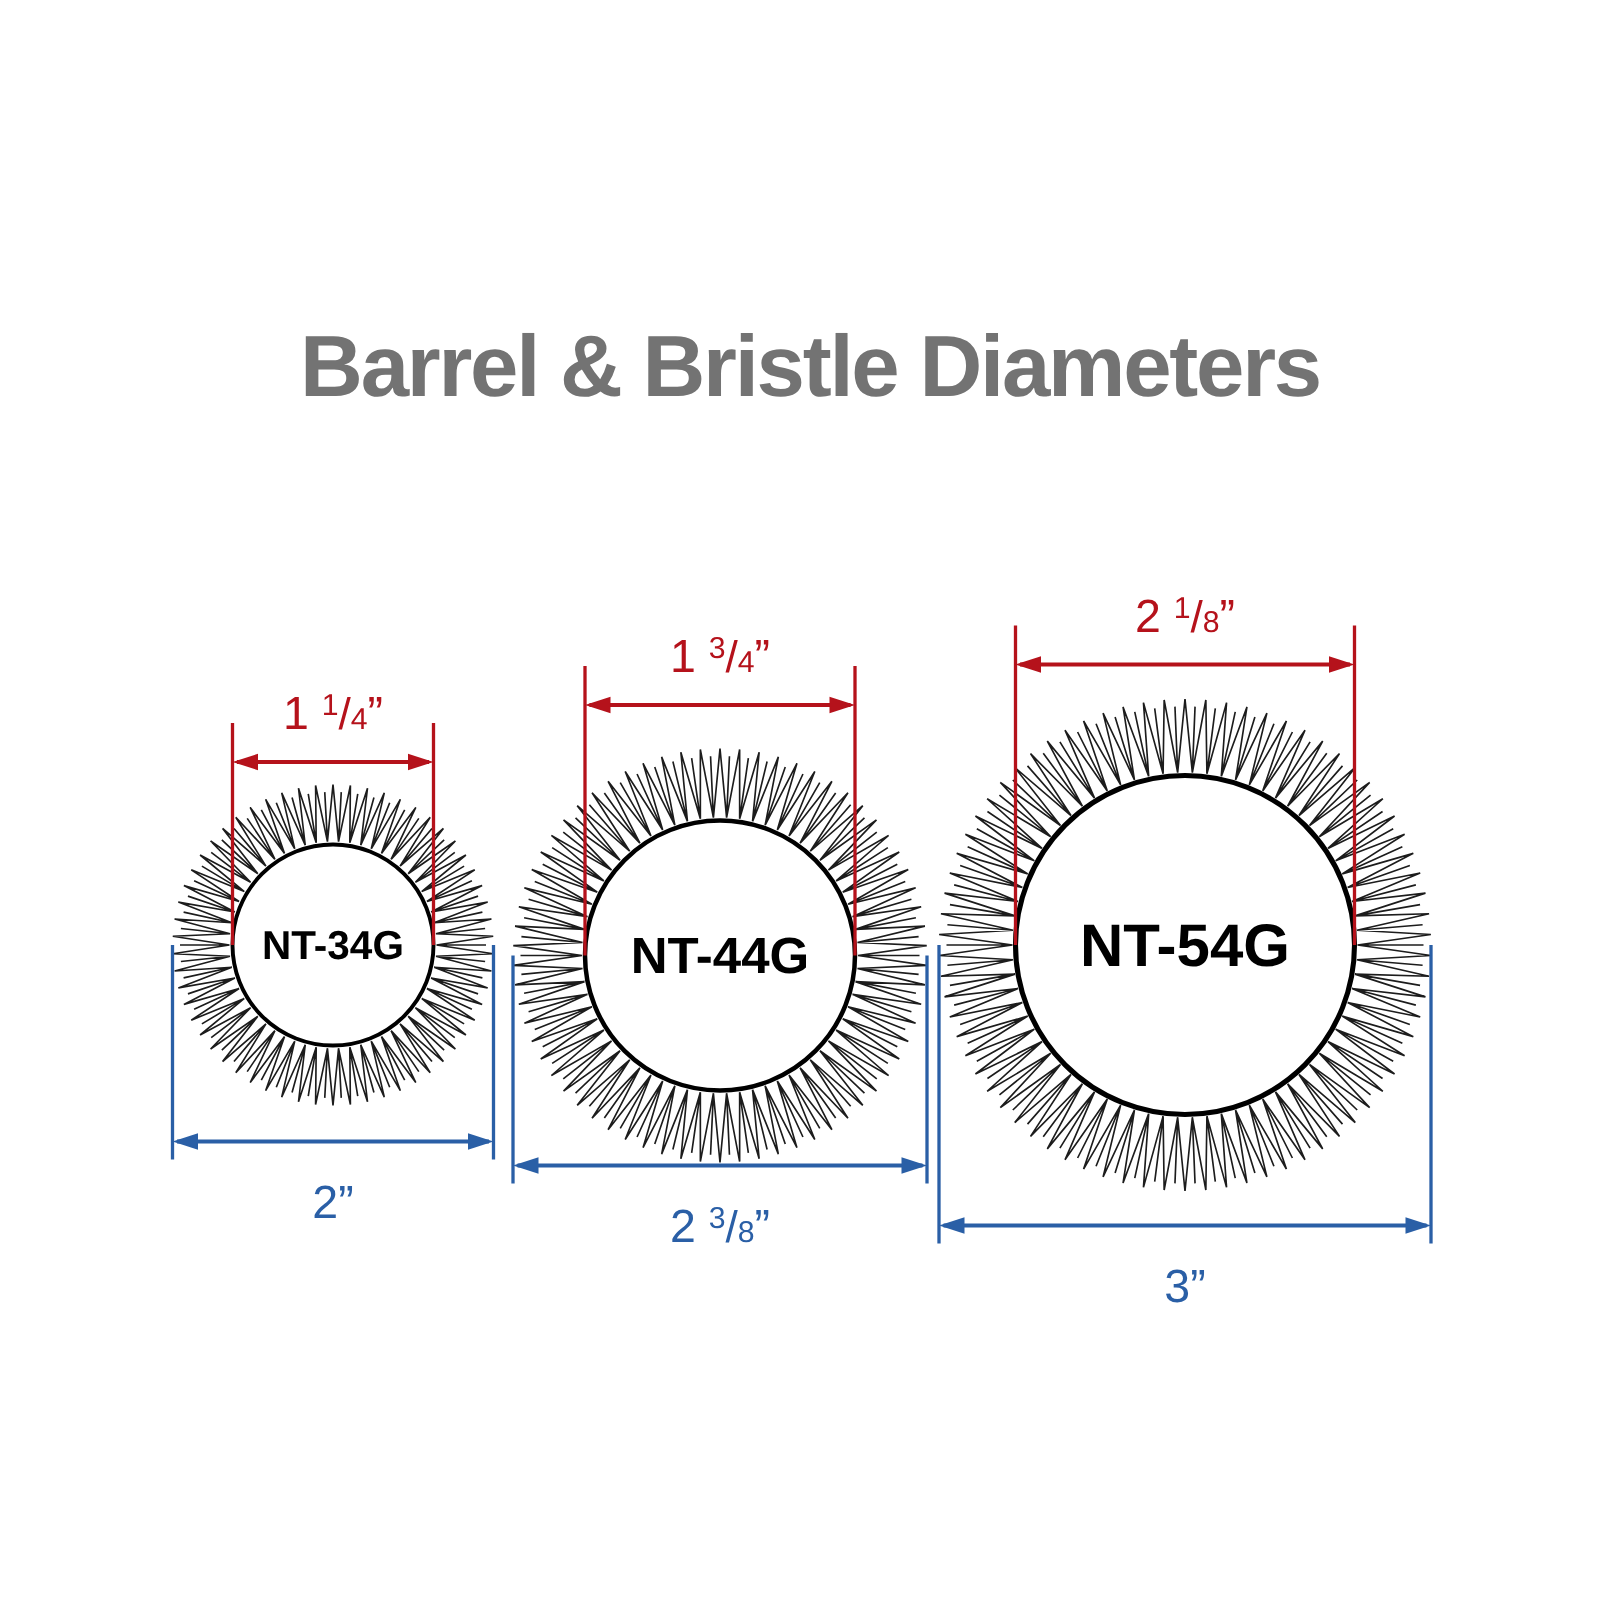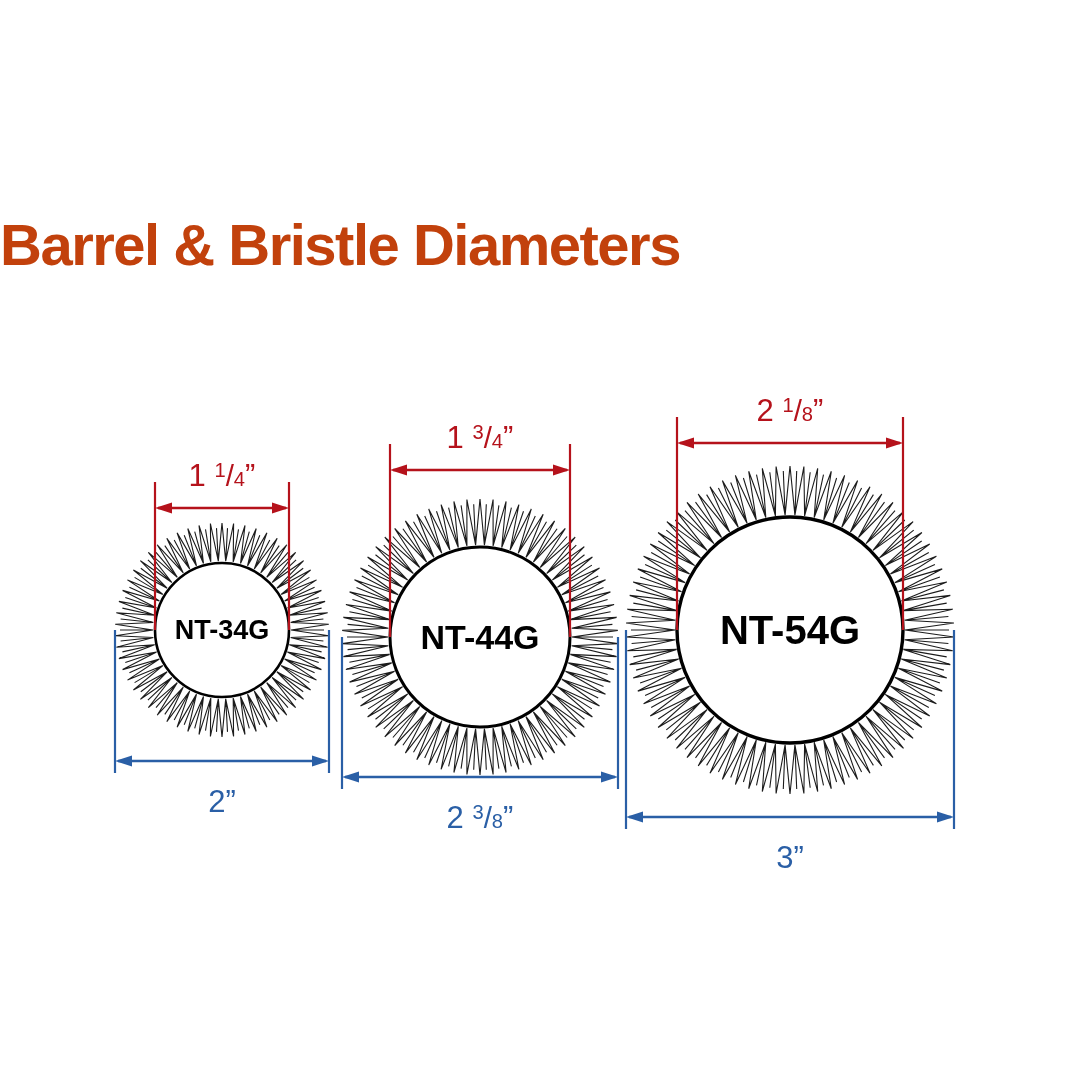--- a/index.html
+++ b/index.html
@@ -1,22 +1,22 @@
 <!DOCTYPE html>
 <html><head>
 <meta charset="utf-8">
 <style>
   html,body{margin:0;padding:0;background:#ffffff;}
   #canvas{
     position:relative;width:1080px;height:1080px;background:#ffffff;
     font-family:"Liberation Sans",sans-serif;overflow:hidden;
   }
   #title{
-    position:absolute;left:0;top:216px;width:100%;text-align:left;
-    font-size:58px;font-weight:bold;letter-spacing:-1.5px;color:#c2410c;
+    position:absolute;left:0;top:216px;width:100%;text-align:center;
+    font-size:58px;font-weight:bold;letter-spacing:-1.5px;color:#737373;
     line-height:1;
   }
   #diagram-svg{position:absolute;left:0;top:0;}
 </style>
 </head>
 <body>
 
 <div id="canvas">
   <div id="title">Barrel &amp; Bristle Diameters</div>
   <svg id="diagram-svg" width="1080" height="1080" viewBox="0 0 1080 1080">

